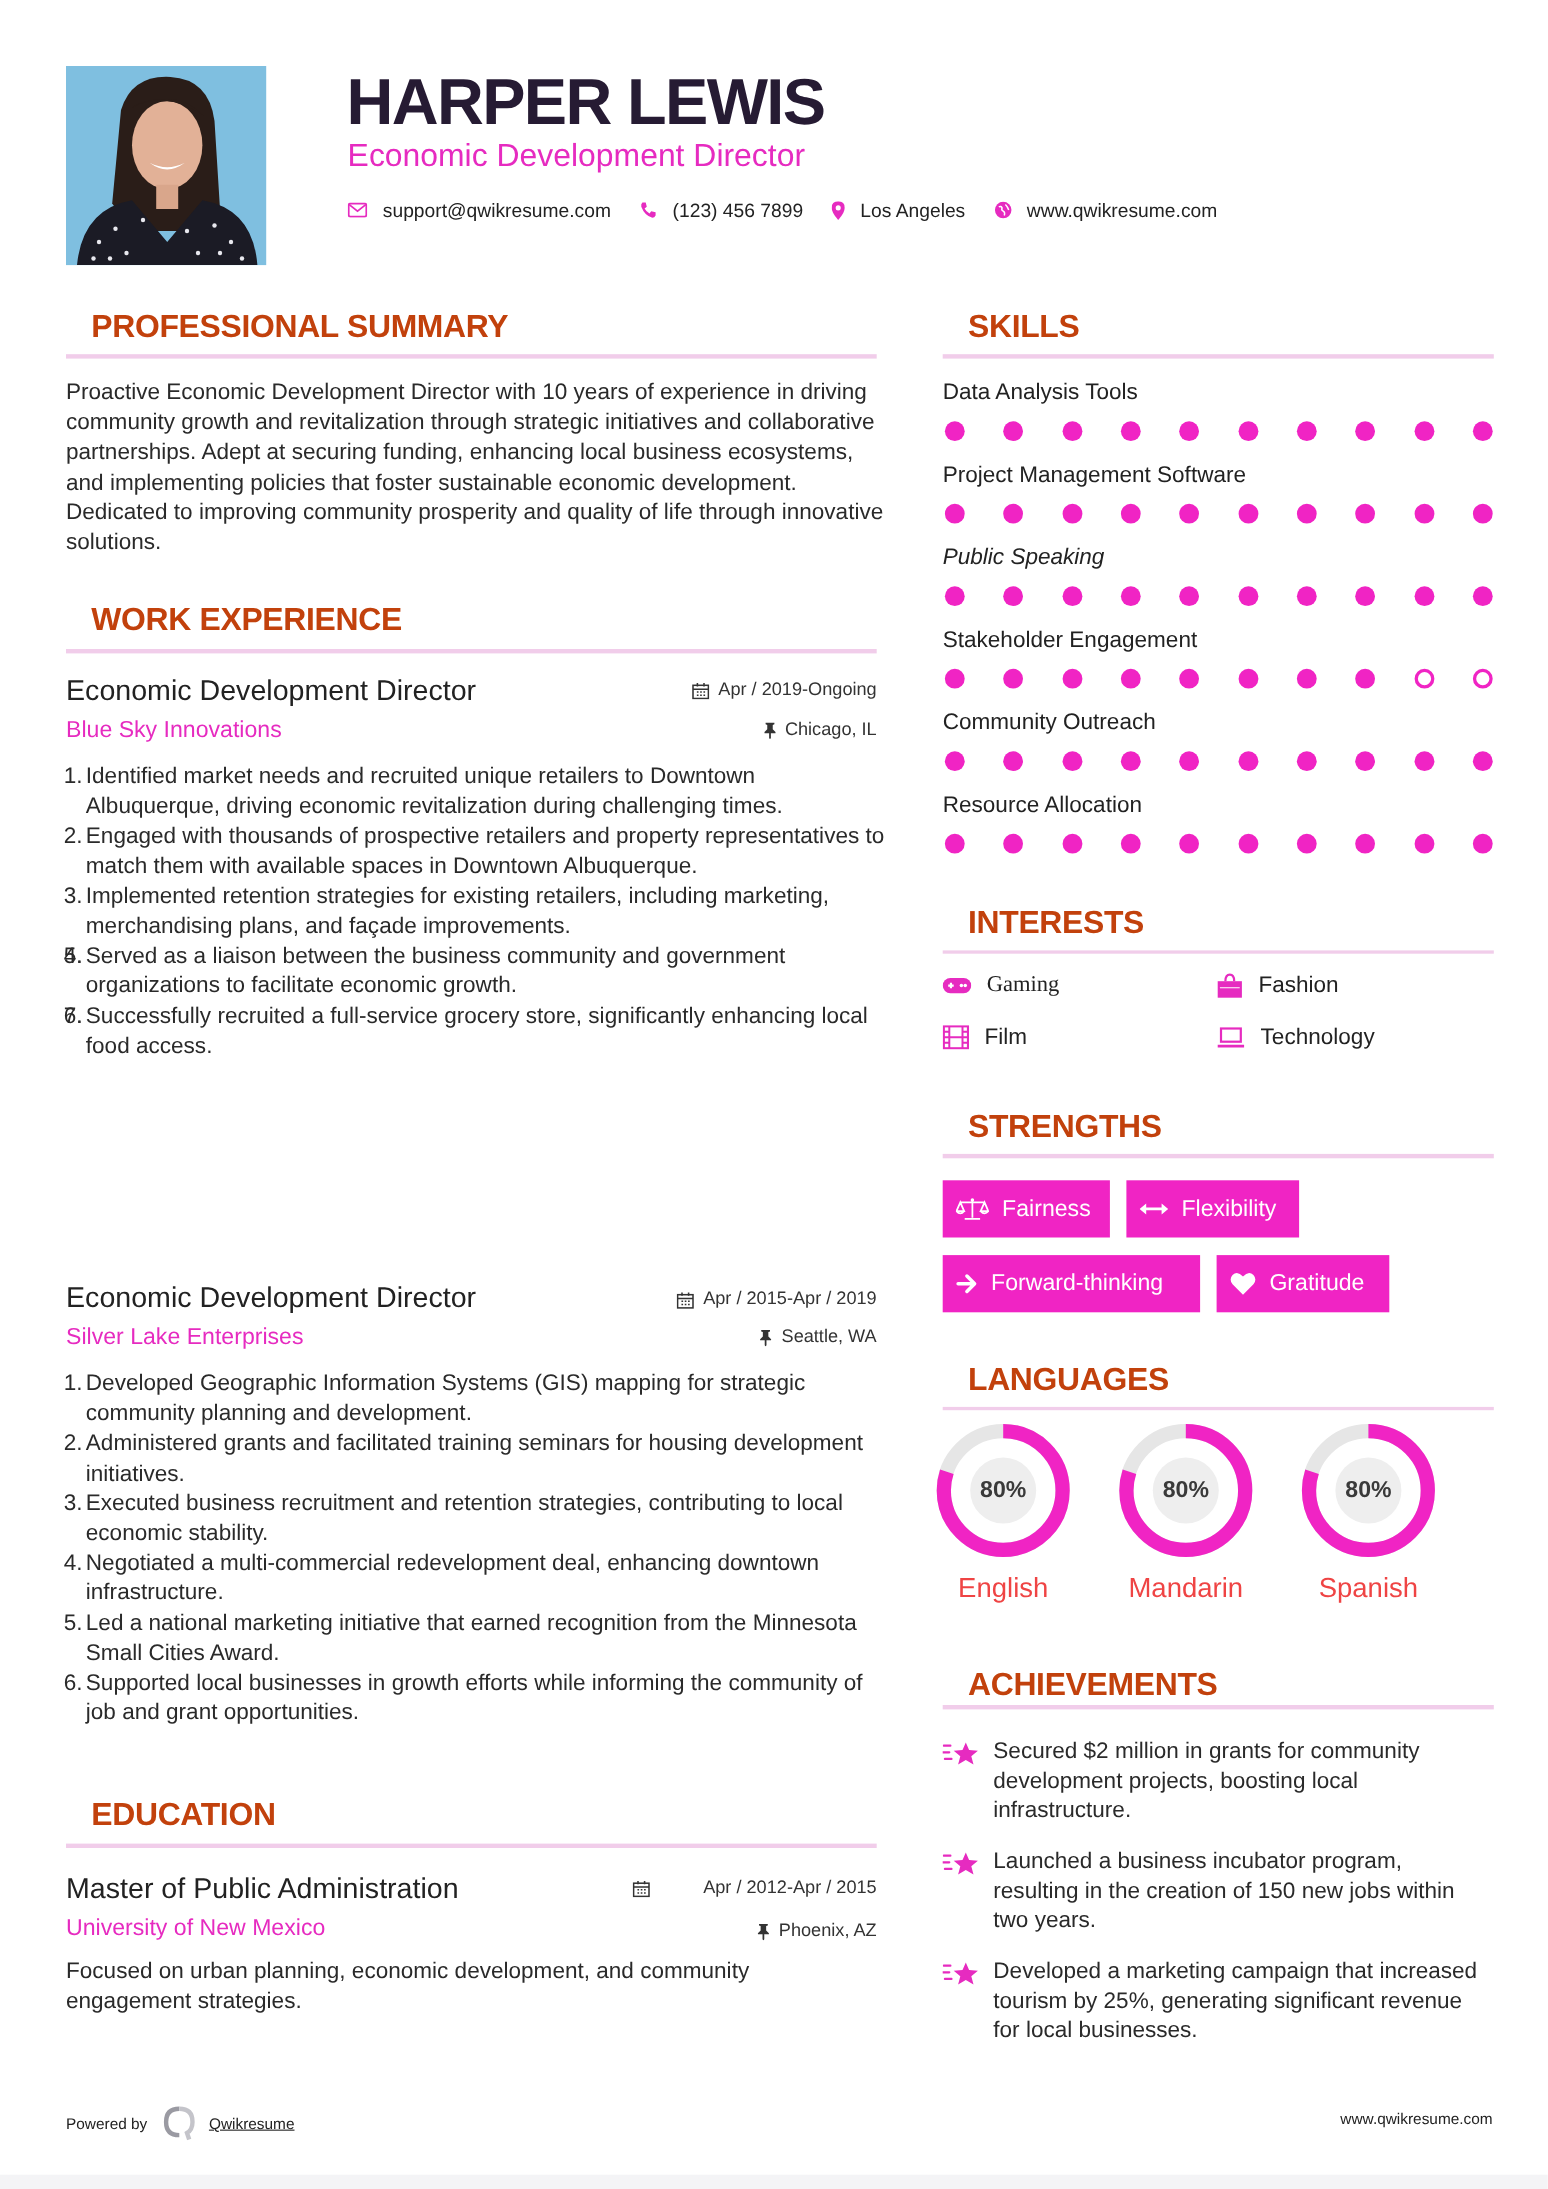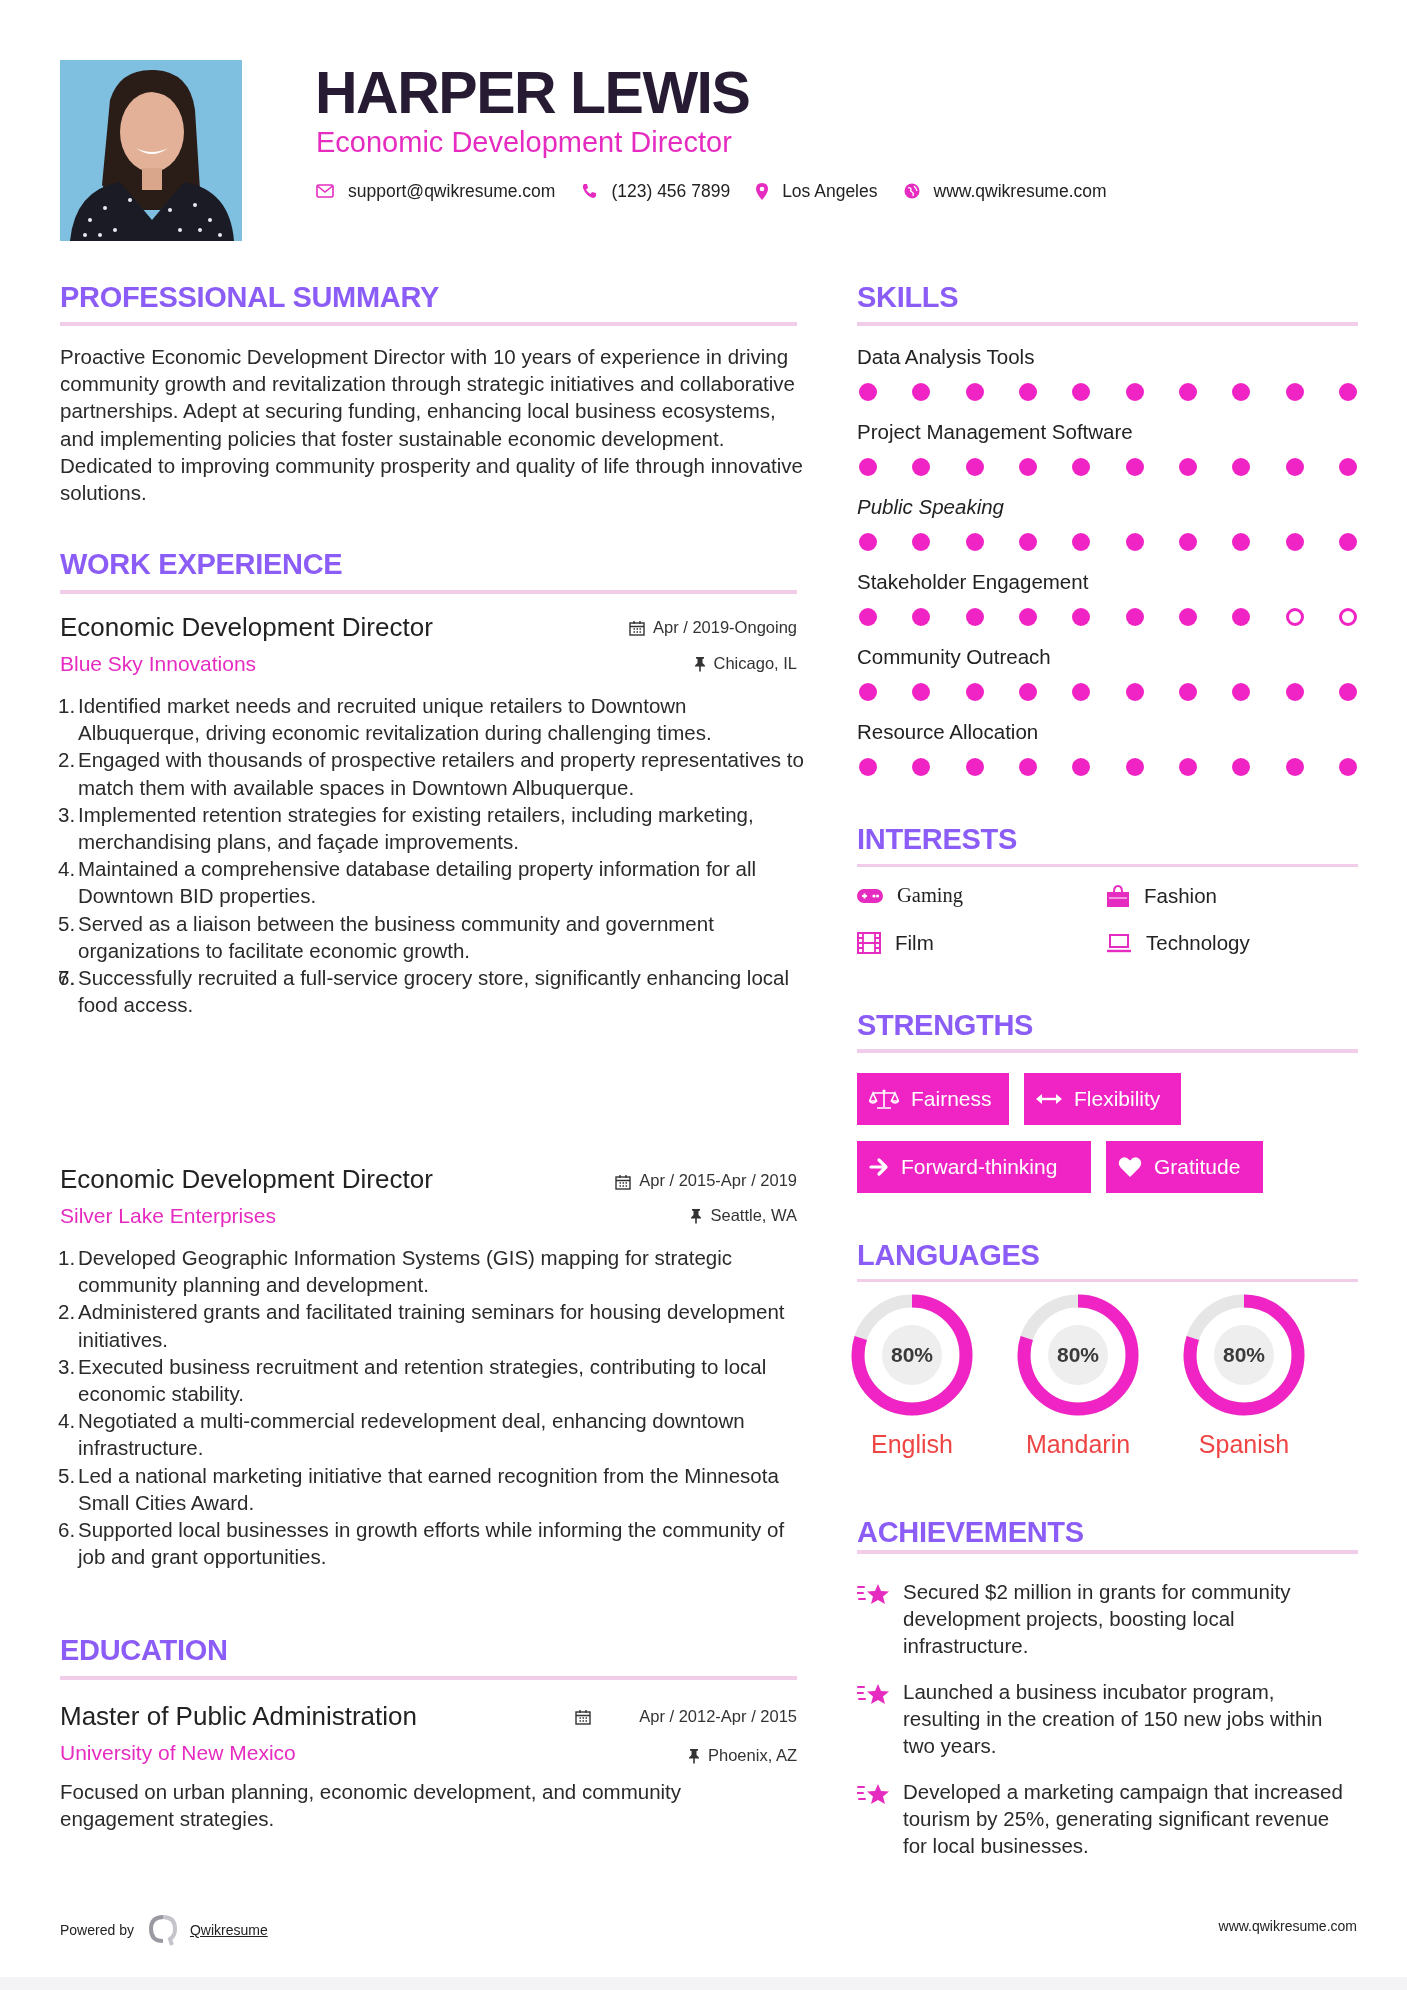--- a/index.html
+++ b/index.html
@@ -5,21 +5,21 @@
   html, body { margin:0; padding:0; background:#ffffff; }
   body { width:1407px; height:1990px; position:relative; overflow:hidden;
          font-family:"Liberation Sans", sans-serif; color:#2a2a2a; }
   .abs { position:absolute; }
   .photo { left:60px; top:60px; width:182px; height:181px; background:#7fbfe0; overflow:hidden; }
   .name { left:315px; top:58px; font-size:59px; font-weight:bold; color:#261b33; letter-spacing:-1.5px; line-height:70px; white-space:nowrap; }
   .jobtitle { left:316px; top:124px; font-size:29px; color:#e62bc0; line-height:36px; white-space:nowrap; }
   .contacts { left:316px; top:178px; height:26px; display:flex; align-items:center; font-size:17.5px; color:#222; white-space:nowrap; }
   .contacts .ic { color:#e62bc0; margin-right:14px; display:inline-flex; align-items:center; }
   .contacts .txt { margin-right:26px; }
-  .sec-h { font-size:29px; font-weight:bold; color:#8b5cf6; line-height:34px; white-space:nowrap; letter-spacing:-0.3px; }
+  .sec-h { font-size:29px; font-weight:bold; color:#c2410c; line-height:34px; white-space:nowrap; letter-spacing:-0.3px;margin-left:23px; }
   .divider { height:4px; background:#f1cdea; }
   .para { font-size:20.5px; line-height:27.2px; color:#2a2a2a; }
   .role { font-size:26px; line-height:32px; color:#222; white-space:nowrap; }
   .company { font-size:21px; line-height:28px; color:#e62bc0; white-space:nowrap; }
   .meta { font-size:16.5px; color:#333; white-space:nowrap; display:flex; align-items:center; justify-content:flex-end; }
   .meta svg { margin-right:8px; }
   ol.bullets { margin:0; padding:0 0 0 18px; list-style:none; }
   ol.bullets li { position:relative; font-size:20.5px; line-height:27.2px; color:#2a2a2a; }
   ol.bullets li .num { position:absolute; left:-20px; }
   .skill-label { font-size:20.5px; line-height:26px; color:#222; white-space:nowrap; }
@@ -123,21 +123,21 @@
 <div class="abs meta" style="right:610px; top:654px;">
   <svg width="12" height="16" viewBox="0 0 12 16">
       <path d="M2 1H10V2.5L8.5 3V7L11 9.5V10.5H6.8V15L6 16L5.2 15V10.5H1V9.5L3.5 7V3L2 2.5Z" fill="#333"></path>
     </svg>
   <span>Chicago, IL</span>
 </div>
 <ol class="abs bullets" style="left:60px; top:692px; width:730px;">
   <li><span class="num">1.</span><span>Identified market needs and recruited unique retailers to Downtown Albuquerque, driving economic revitalization during challenging times.</span></li>
   <li><span class="num">2.</span><span>Engaged with thousands of prospective retailers and property representatives to match them with available spaces in Downtown Albuquerque.</span></li>
   <li><span class="num">3.</span><span>Implemented retention strategies for existing retailers, including marketing, merchandising plans, and façade improvements.</span></li>
-  <li><span class="num">4.</span><span>Maintained a comprehensive database detailing property information for all Downtown BID properties.</span></li>
+  <li><span class="num">4.</span></li>
   <li><span class="num">5.</span><span>Served as a liaison between the business community and government organizations to facilitate economic growth.</span></li>
   <li><span class="num">6.</span></li>
   <li><span class="num">7.</span><span>Successfully recruited a full-service grocery store, significantly enhancing local food access.</span></li>
 </ol>
 
 <div class="abs role" style="left:60px; top:1163px;">Economic Development Director</div>
 <div class="abs meta" style="right:610px; top:1171px;align-items:flex-end;">
   <svg width="16" height="16" viewBox="0 0 16 16">
       <rect x="1" y="3" width="14" height="12" fill="none" stroke="#333" stroke-width="1.4"></rect>
       <path d="M1 6.5H15M5 1V4M11 1V4M4.5 9H6M7.5 9H9M10.5 9H12M4.5 12H6M7.5 12H9M10.5 12H12" stroke="#333" stroke-width="1.4"></path>

